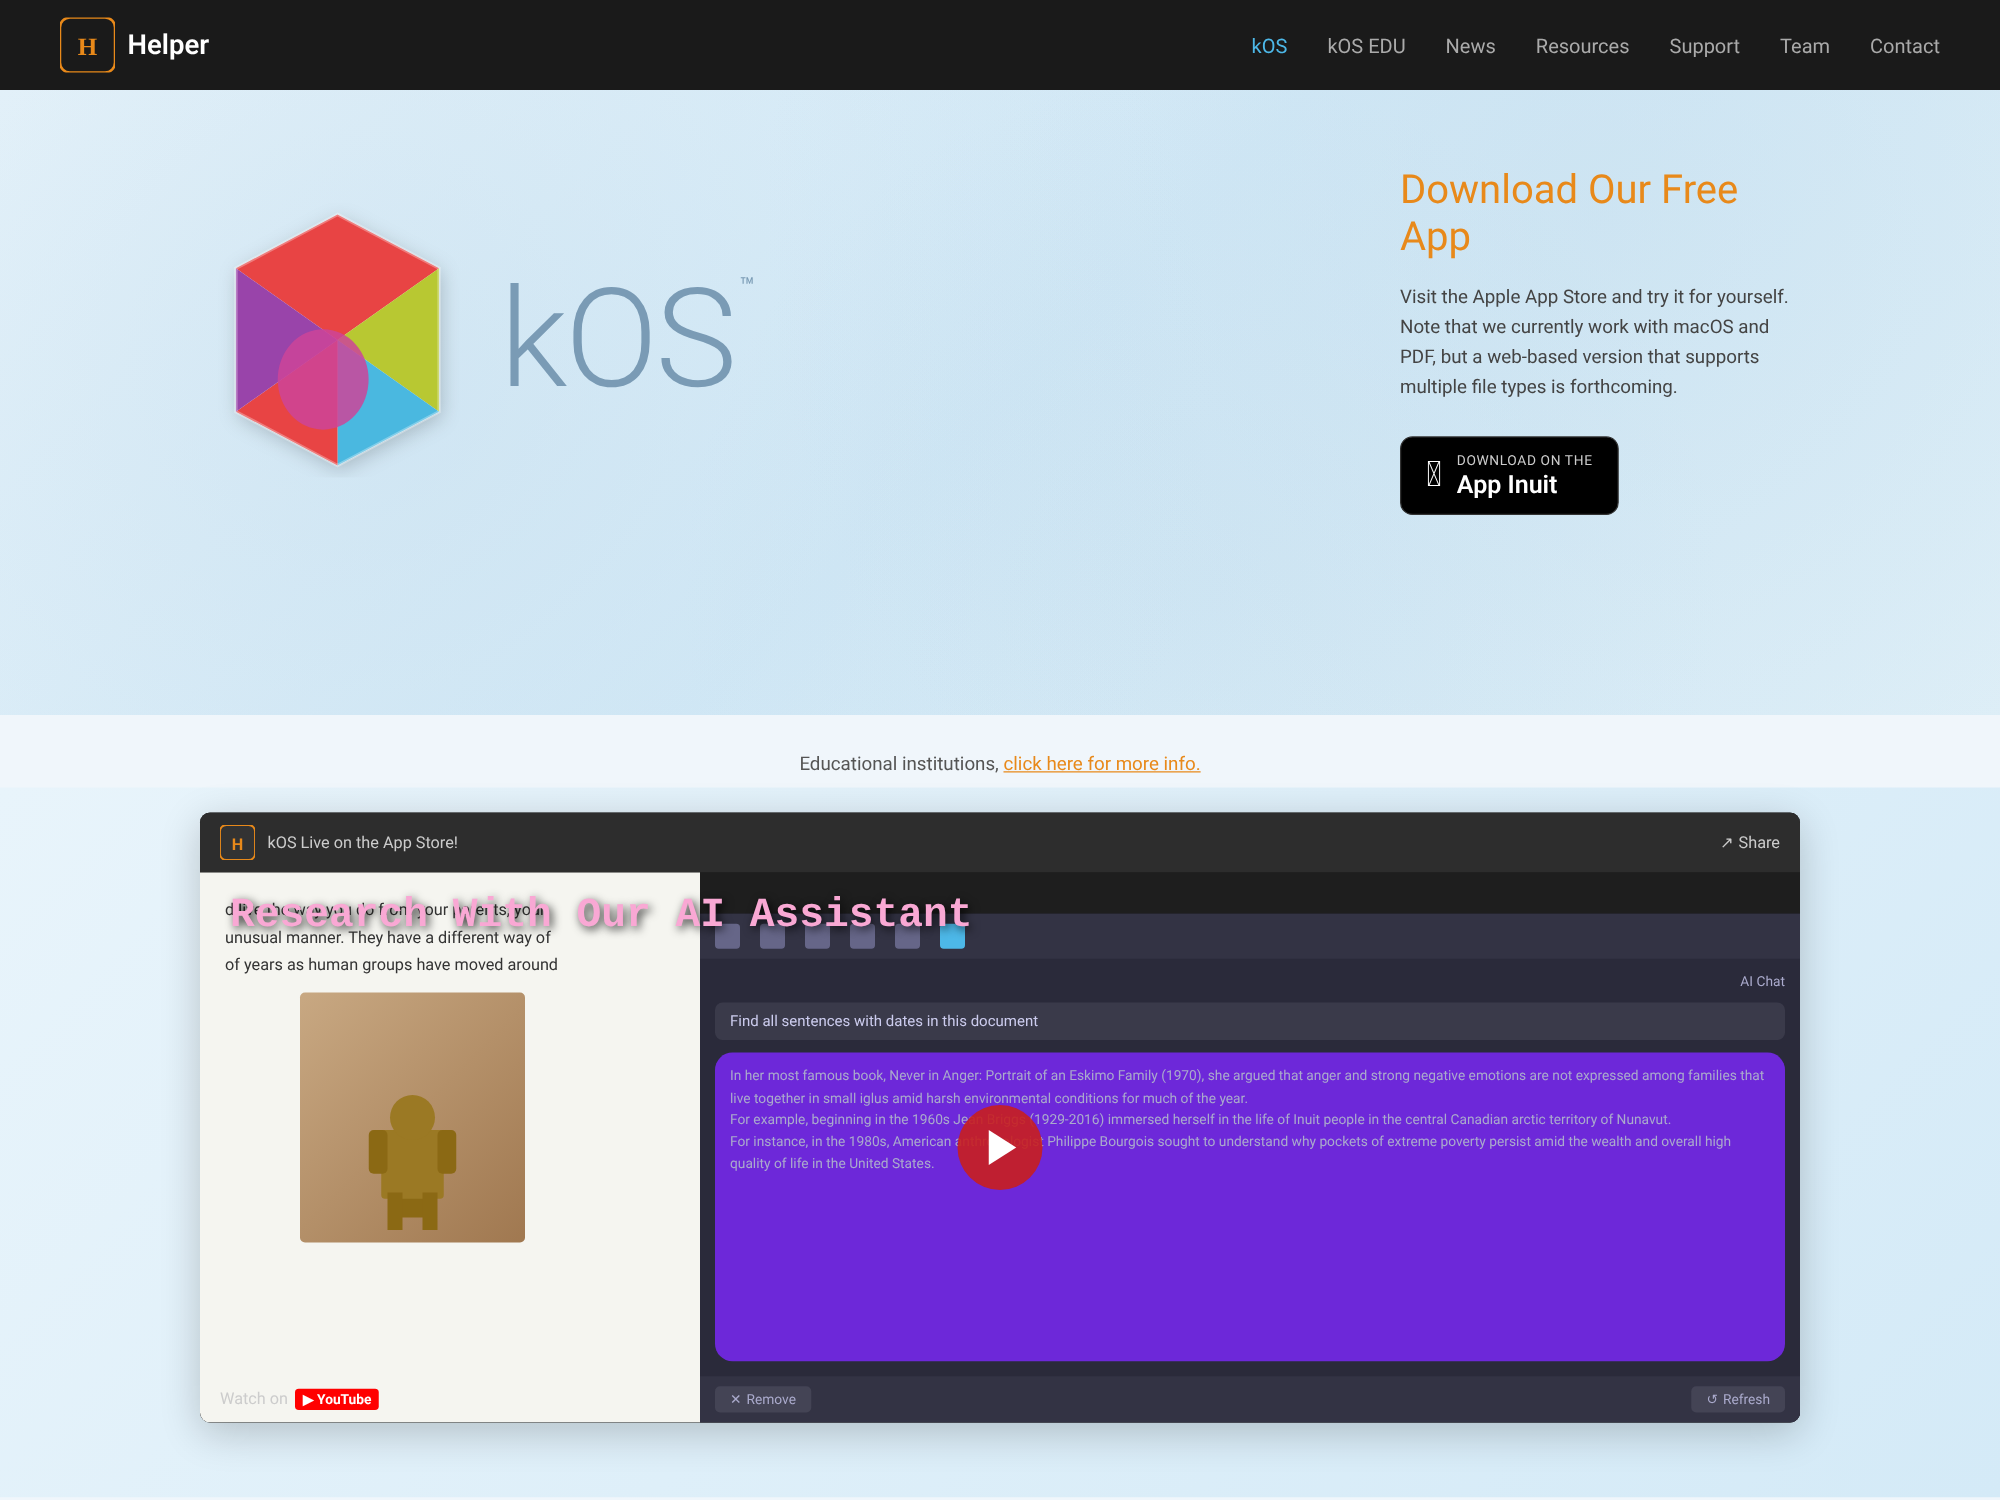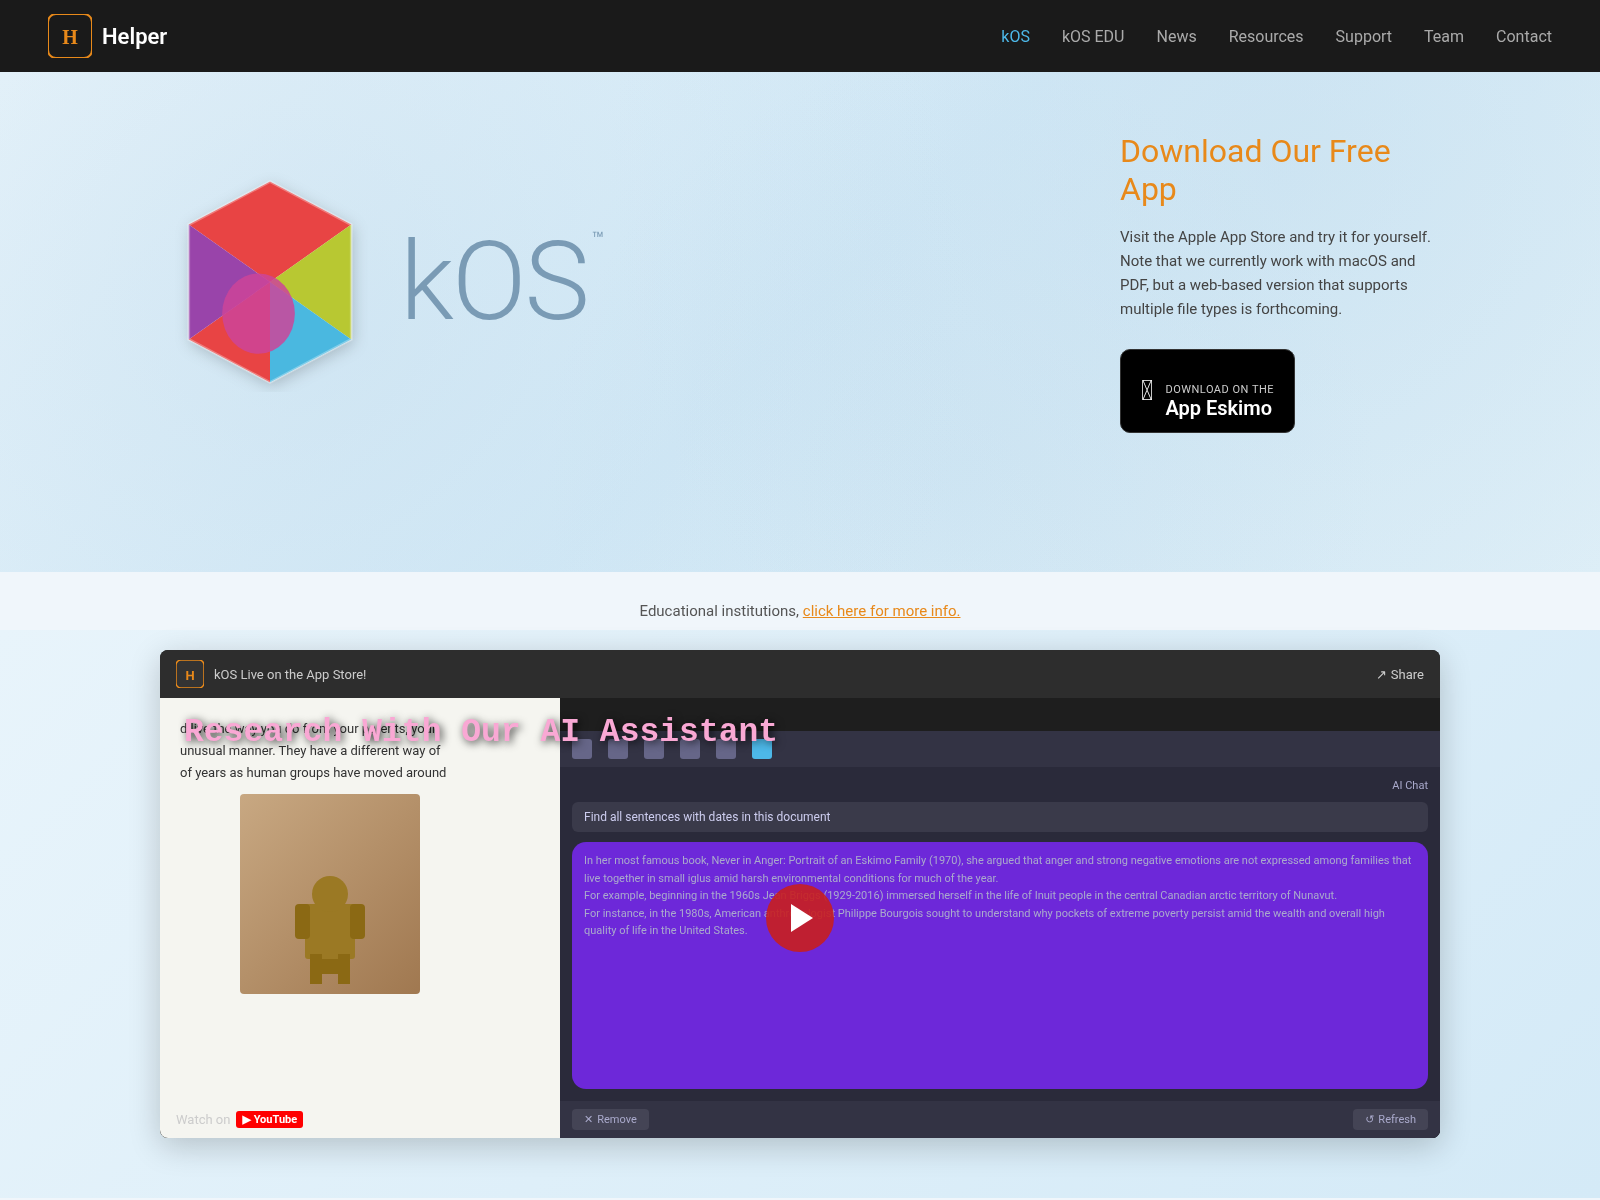--- a/index.html
+++ b/index.html
@@ -151,21 +151,20 @@
     .app-store-text-block {
       display: flex;
       flex-direction: column;
     }
 
     .app-store-small {
       font-size: 11px;
       color: #cccccc;
       text-transform: uppercase;
       letter-spacing: 0.5px;
-      margin-top: 21px;
     }
 
     .app-store-large {
       font-size: 20px;
       font-weight: 600;
       color: #ffffff;
       line-height: 1.2;
     }
 
     
@@ -484,21 +483,21 @@
       </div>
     </div>
 
     <div class="right-panel">
       <h2 class="download-title">Download Our Free App</h2>
       <p class="download-desc">Visit the Apple App Store and try it for yourself.  Note that we currently work with macOS and PDF, but a web-based version that supports multiple file types is forthcoming.</p>
       <a class="app-store-btn" href="#">
         <span class="app-store-apple-icon"></span>
         <div class="app-store-text-block">
           <span class="app-store-small">Download on the</span>
-          <span class="app-store-large">App Eskimo</span>
+          <span class="app-store-large">App Inuit</span>
         </div>
       </a>
     </div>
   </div>
 </div>
 
 <div class="edu-note">
   <span>Educational institutions,</span>
   <a href="#">click here for more info.</a>
 </div>

